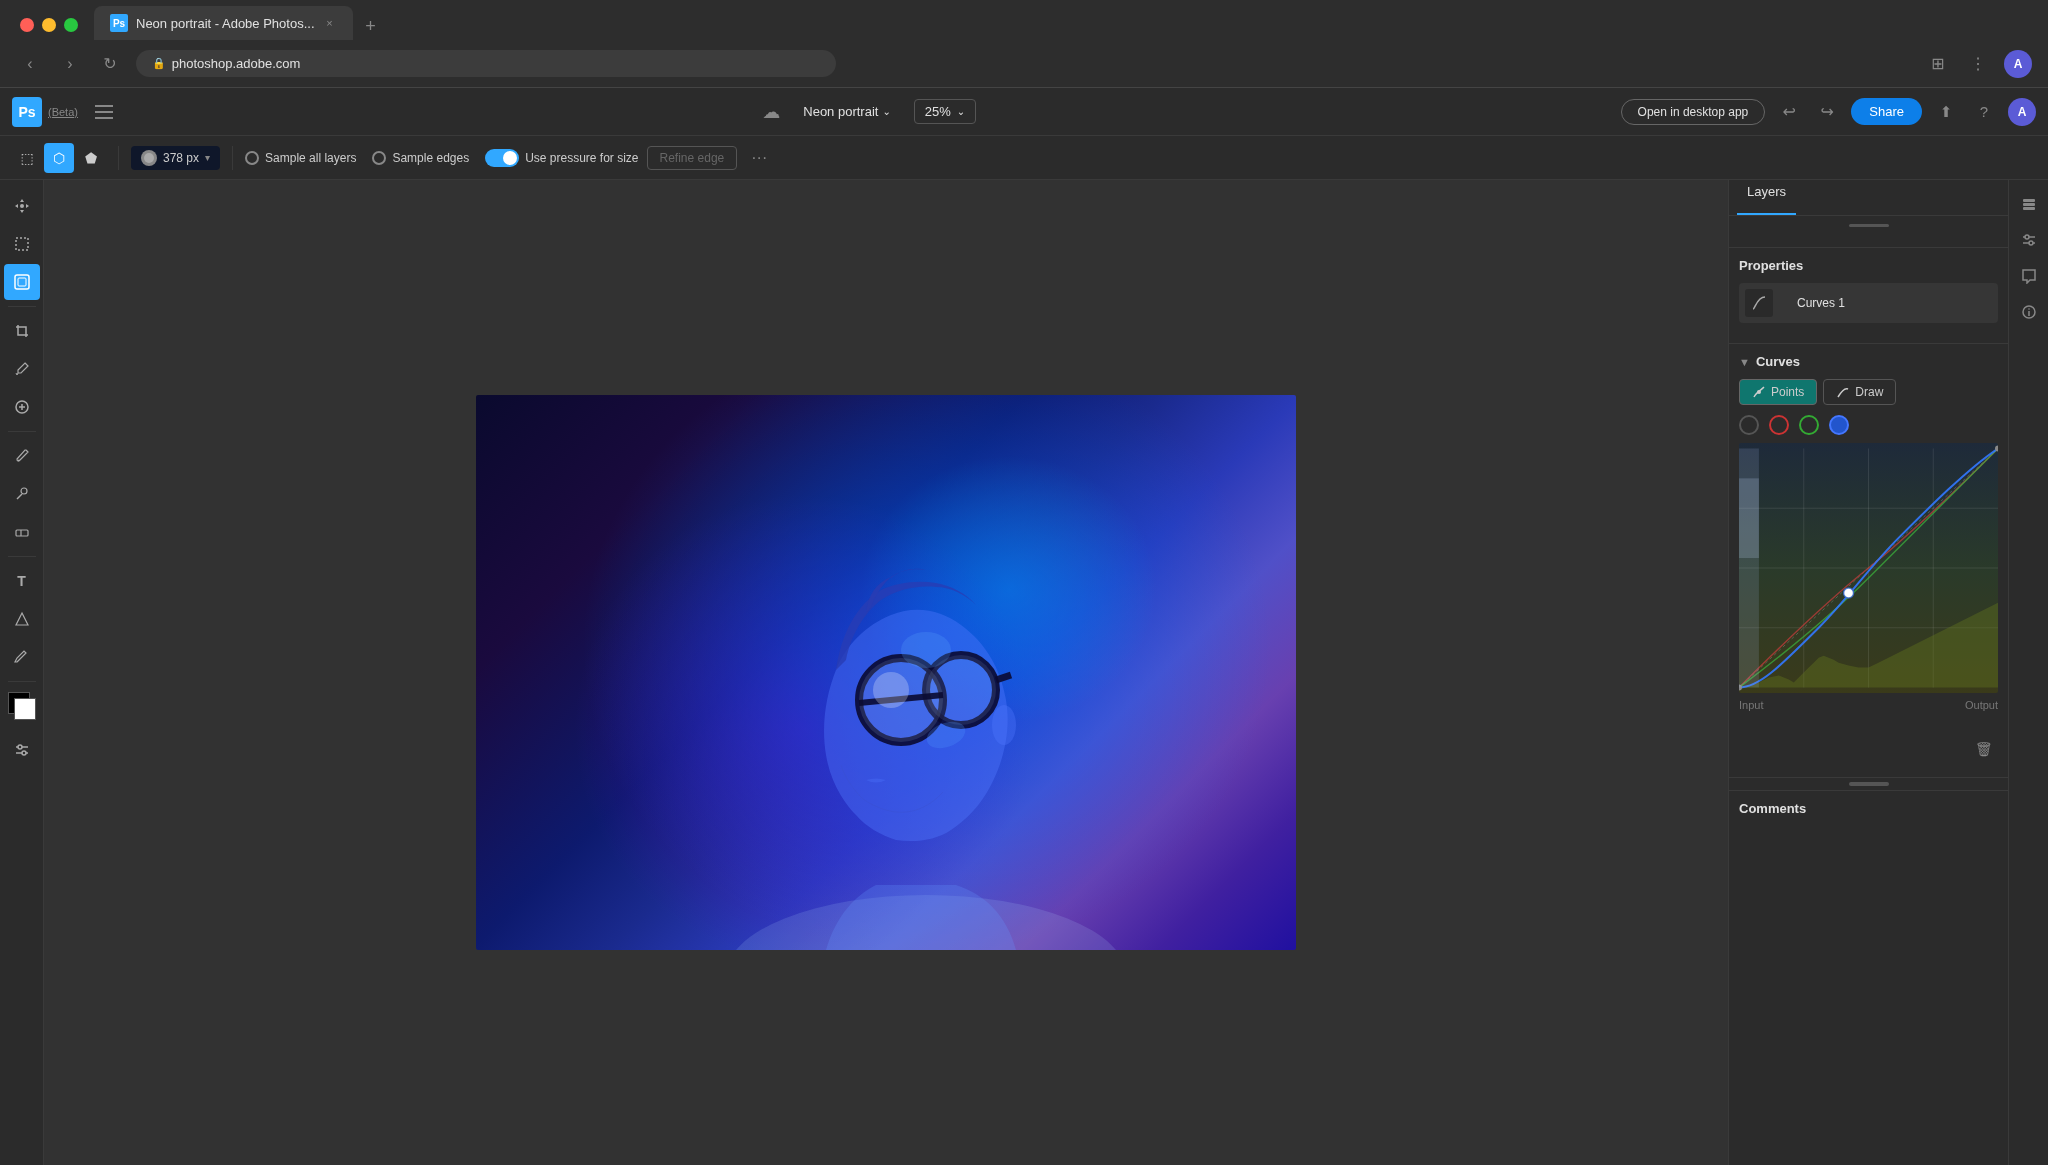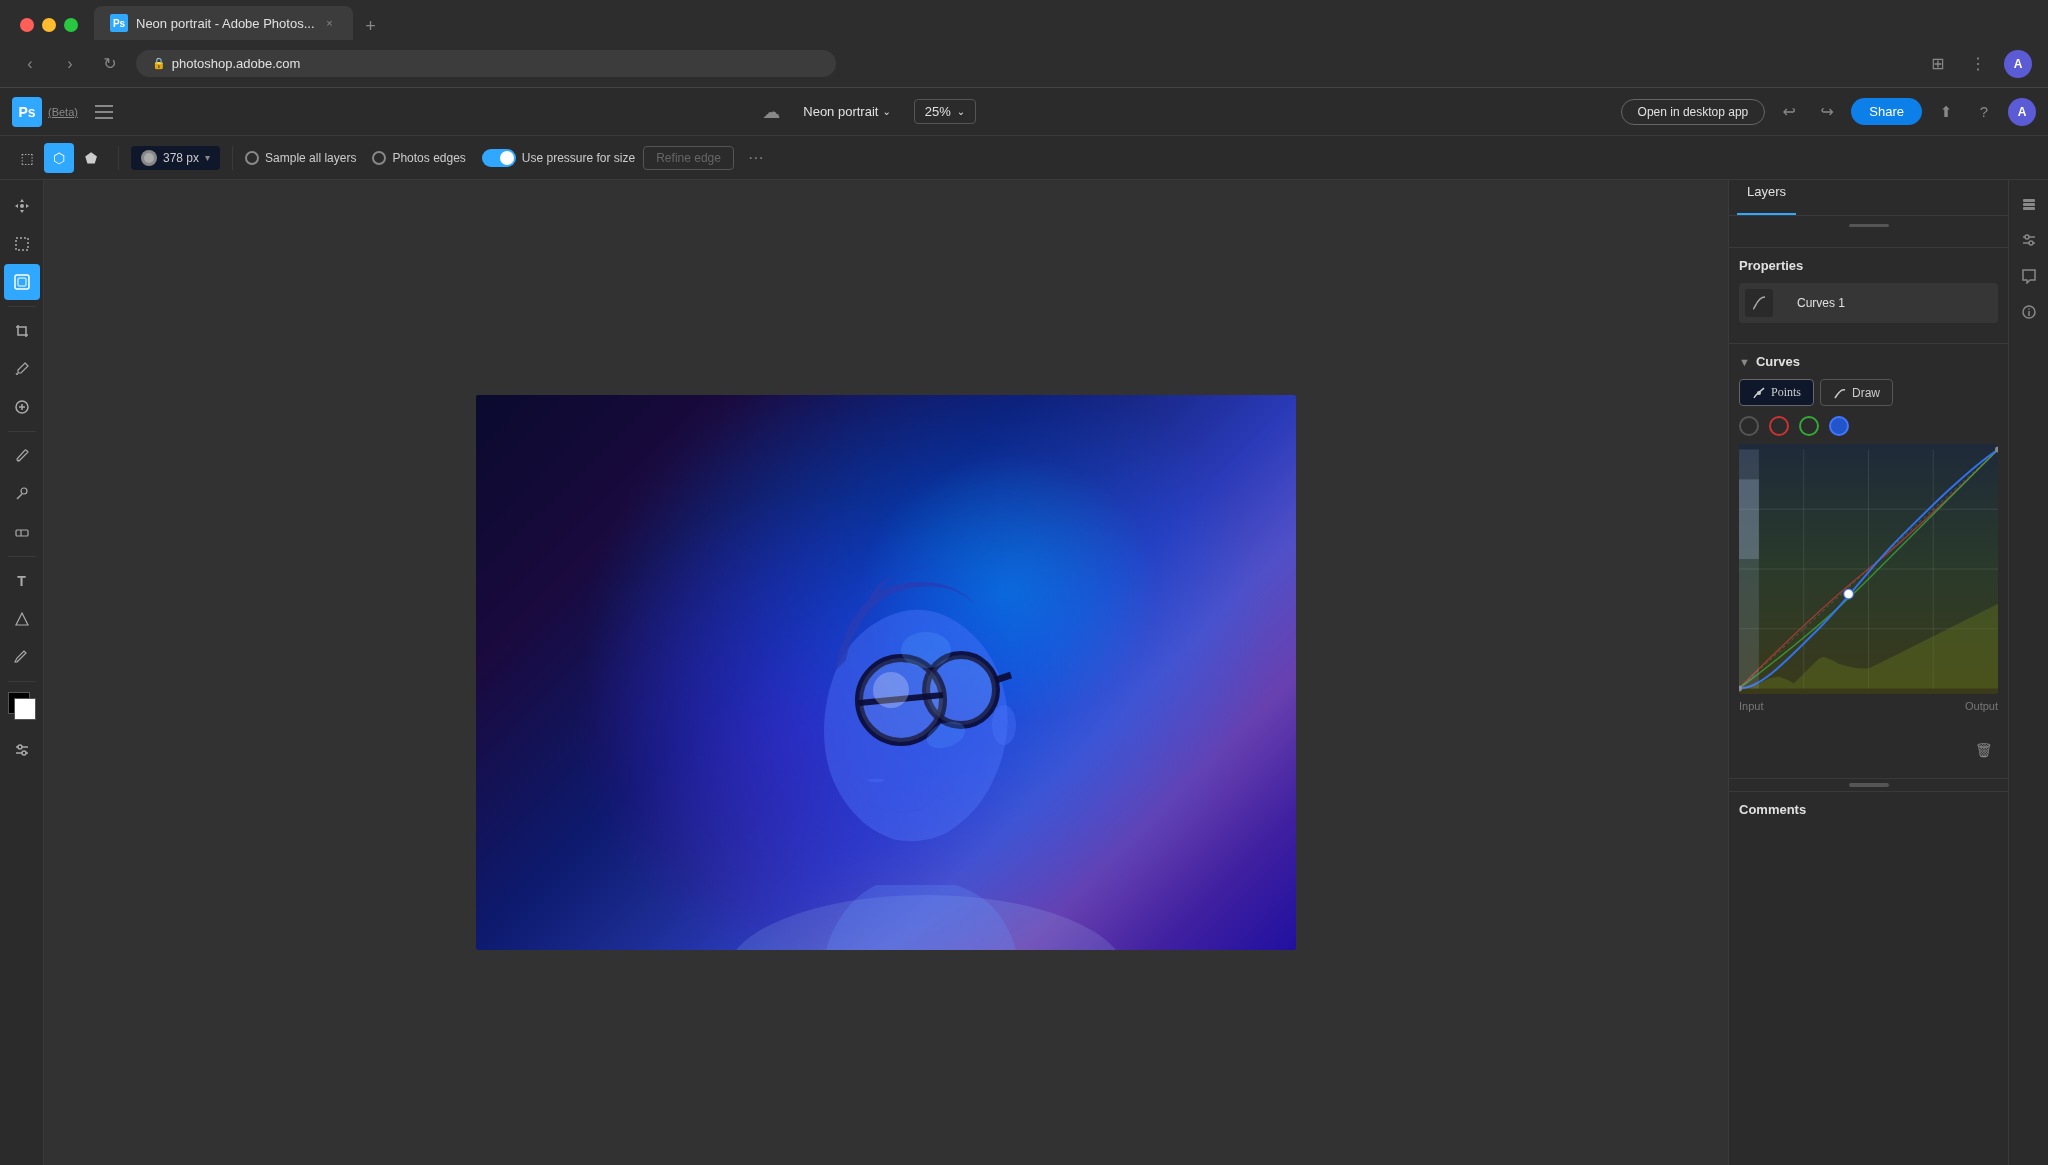--- a/index.html
+++ b/index.html
@@ -601,23 +601,22 @@
       gap: 5px;
       padding: 5px 12px;
       border-radius: 4px;
       font-size: 12px;
       cursor: pointer;
       border: 1px solid #555;
       background: transparent;
       color: #ccc;
     }
     .curves-mode-btn.active {
-      background: #0f172a;
+      background: #0f766e;
       border-color: #666;
-      font-family: Liberation Serif, serif;
     }
     .curves-channel-btns {
       display: flex;
       gap: 10px;
       margin-bottom: 8px;
       align-items: center;
     }
     .channel-btn {
       width: 20px;
       height: 20px;
@@ -774,21 +773,21 @@
       <span class="brush-size-text">378 px</span>
       <span style="color:#888;font-size:10px;">▾</span>
     </div>
     <div class="tool-separator"></div>
     <div class="toolbar-option">
       <div class="radio-circle"></div>
       <span>Sample all layers</span>
     </div>
     <div class="toolbar-option" style="margin-left:8px;">
       <div class="radio-circle"></div>
-      <span>Photos edges</span>
+      <span>Sample edges</span>
     </div>
     <div class="toolbar-option" style="margin-left:8px;">
       <div class="toggle-switch on">
         <div class="toggle-knob"></div>
       </div>
       <span>Use pressure for size</span>
     </div>
     <button class="refine-edge-btn">Refine edge</button>
     <div class="more-options-btn">···</div>
   </div>

